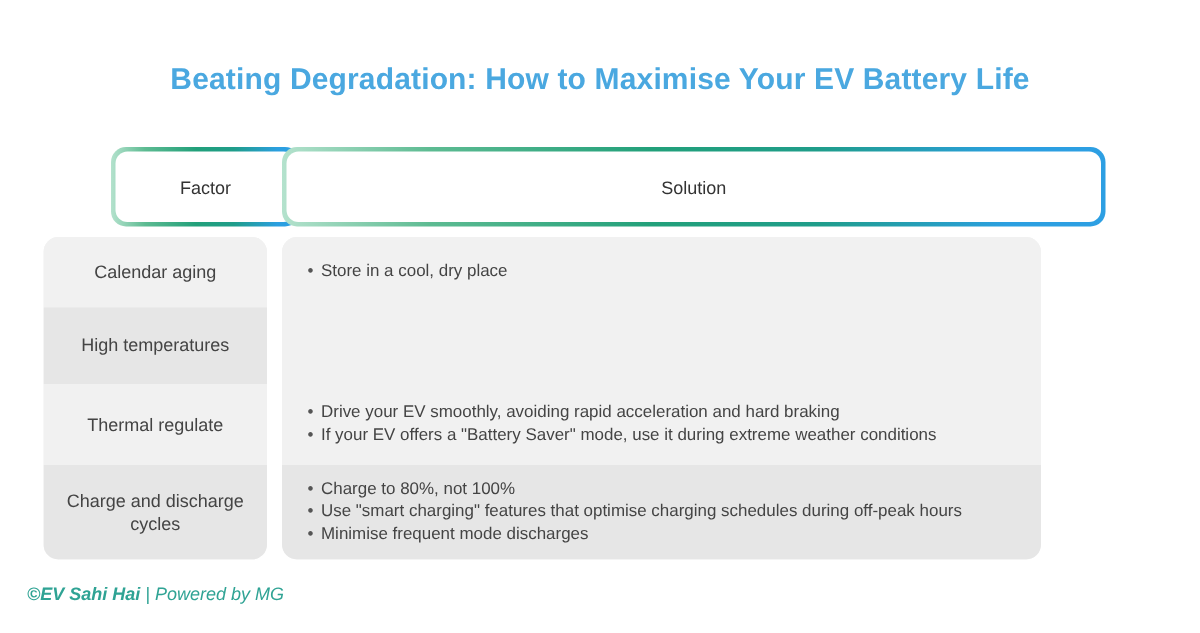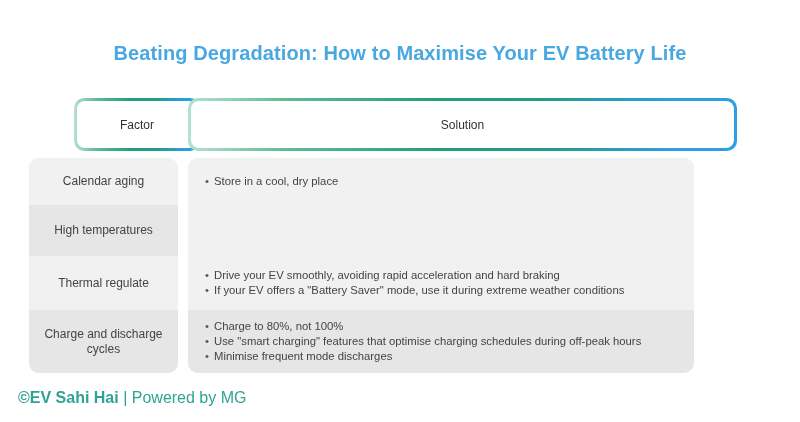--- a/index.html
+++ b/index.html
@@ -95,22 +95,23 @@
       content: "\2022";
       position: absolute;
       left: 0;
       top: 0;
       color: #555555;
     }
     .footer {
       position: absolute;
       left: 18px;
       top: 389px;
-      font-size: 16px;
+      font-size: 12px;
       white-space: nowrap;
+      font-style: italic;
     }
     .footer .brand { font-weight: bold; }
   </style>
 </head>
 <body>
 
 <h1 class="title" style="color: rgb(74, 168, 224);">Beating Degradation: How to Maximise Your EV Battery Life</h1>
 
 <div class="header-box hdr-factor">
   <div class="inner">Factor</div>

